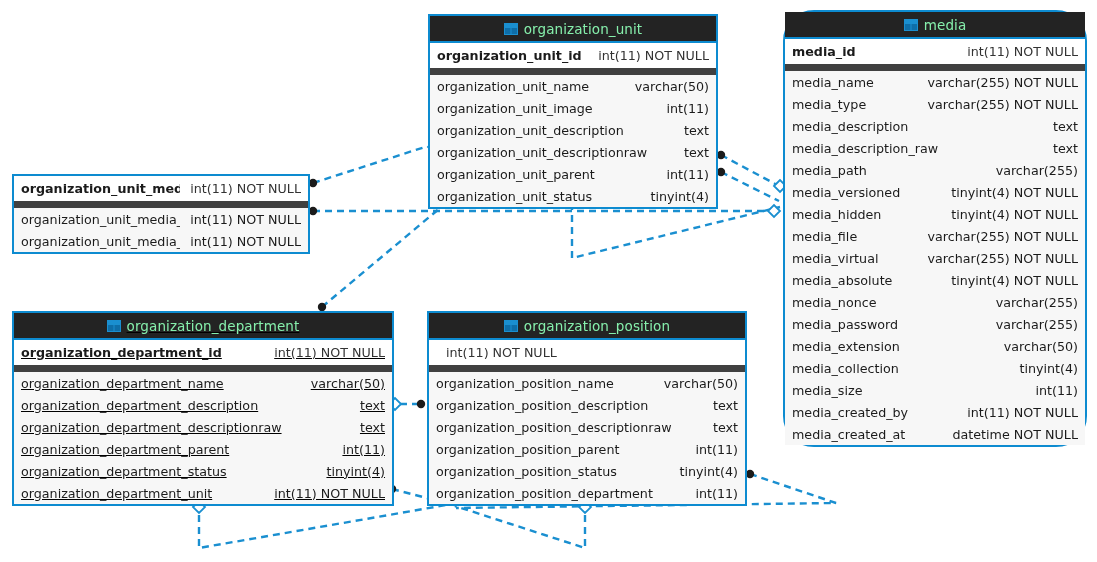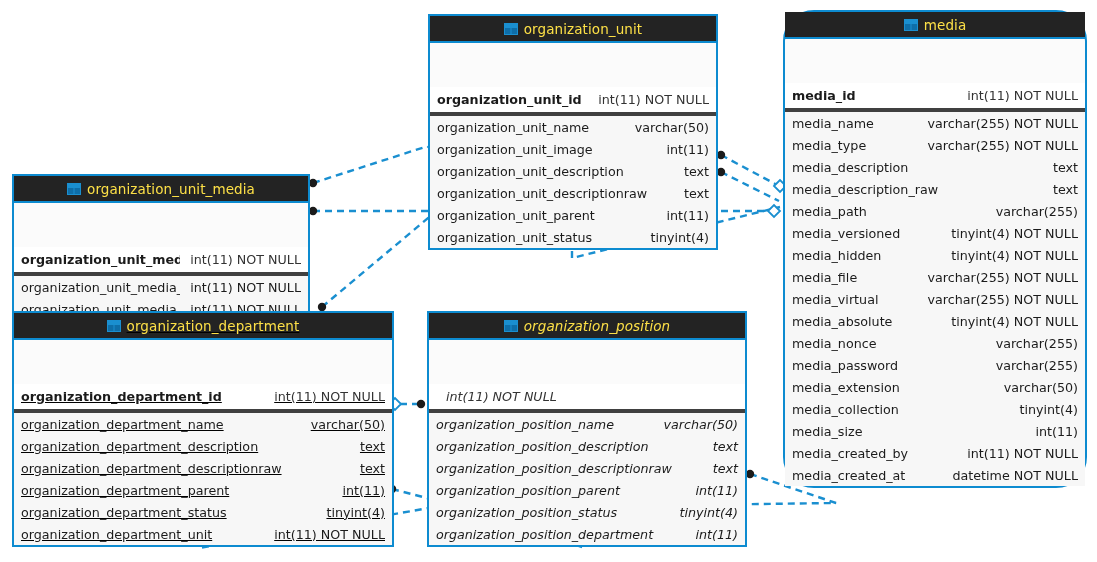--- a/index.html
+++ b/index.html
@@ -20,36 +20,35 @@
   
   .entity {
     position: absolute;
     z-index: 2;
     background: #fbfbfb;
     border: 2px solid #0d8bd0;
     box-shadow: 0 0 0 0 transparent;
   }
   .entity-header {
     background: #232323;
-    color: #fde047;
+    color: #86efac;
     height: 27px;
     display: flex;
     align-items: center;
     justify-content: center;
     gap: 6px;
     font-size: 13.5px;
     letter-spacing: .1px;
     border-bottom: 2px solid #0d8bd0;
   }
   .tbl-icon { width: 14px; height: 12px; display: block; flex: 0 0 auto; }
 
   .pk-row {
     background: #ffffff;
-    border-bottom: 4px solid #404040;
-    margin-top: 44px;
+    border-bottom: 7px solid #404040;
   }
   .row {
     display: flex;
     align-items: center;
     height: 22px;
     padding: 0 7px;
     font-size: 12.7px;
     color: #1b1b1b;
     white-space: nowrap;
   }
@@ -57,21 +56,21 @@
   .body-rows { background: #f7f7f7; }
   .col-name { flex: 1 1 auto; text-align: left; overflow: hidden; }
   .col-type { flex: 0 0 auto; text-align: center; padding-left: 10px; }
   .pk-row .col-type { font-weight: normal; color: #333; }
 
   
   #ent-organization_unit        { left: 428px; top: 14px;  width: 290px; }
   #ent-media                    { left: 783px; top: 10px;  width: 304px; border-radius: 31px; }
   #ent-organization_unit_media  { left: 12px;  top: 174px; width: 298px; }
   #ent-organization_department  { left: 12px;  top: 311px; width: 382px; text-decoration: underline; }
-  #ent-organization_position    { left: 427px; top: 311px; width: 320px; font-style: italic; }
+  #ent-organization_position    { left: 427px; top: 311px; width: 320px; }
 </style>
 </head>
 <body>
 
 <div id="canvas">
 
   <svg id="wires" viewBox="0 0 1097 562" xmlns="http://www.w3.org/2000/svg">
     <g fill="none" stroke="#1a8fd0" stroke-width="2.4" stroke-dasharray="7,5" stroke-linecap="butt">
 
       <path d="M313,183 L425,147"></path>
@@ -246,28 +245,20 @@
           <span class="col-type">int(11) NOT NULL</span>
         </div>
       <div class="row">
           <span class="col-name">media_created_at</span>
           <span class="col-type">datetime NOT NULL</span>
         </div>
     </div>
   </div>
 
   <div class="entity" id="ent-organization_unit_media">
-    <div class="entity-header">
-      <svg class="tbl-icon" viewBox="0 0 14 12">
-        <rect x="0" y="0" width="14" height="12" fill="#1a8fd0"></rect>
-        <rect x="1" y="5" width="5.5" height="6" fill="#0e6ea8"></rect>
-        <rect x="7.5" y="5" width="5.5" height="6" fill="#0e6ea8"></rect>
-      </svg>
-      <span>organization_unit_media</span>
-    </div>
     <div class="pk-row">
       <div class="row">
         <span class="col-name">organization_unit_media_id</span>
         <span class="col-type">int(11) NOT NULL</span>
       </div>
     </div>
     <div class="body-rows">
       <div class="row">
           <span class="col-name">organization_unit_media_src</span>
           <span class="col-type">int(11) NOT NULL</span>

